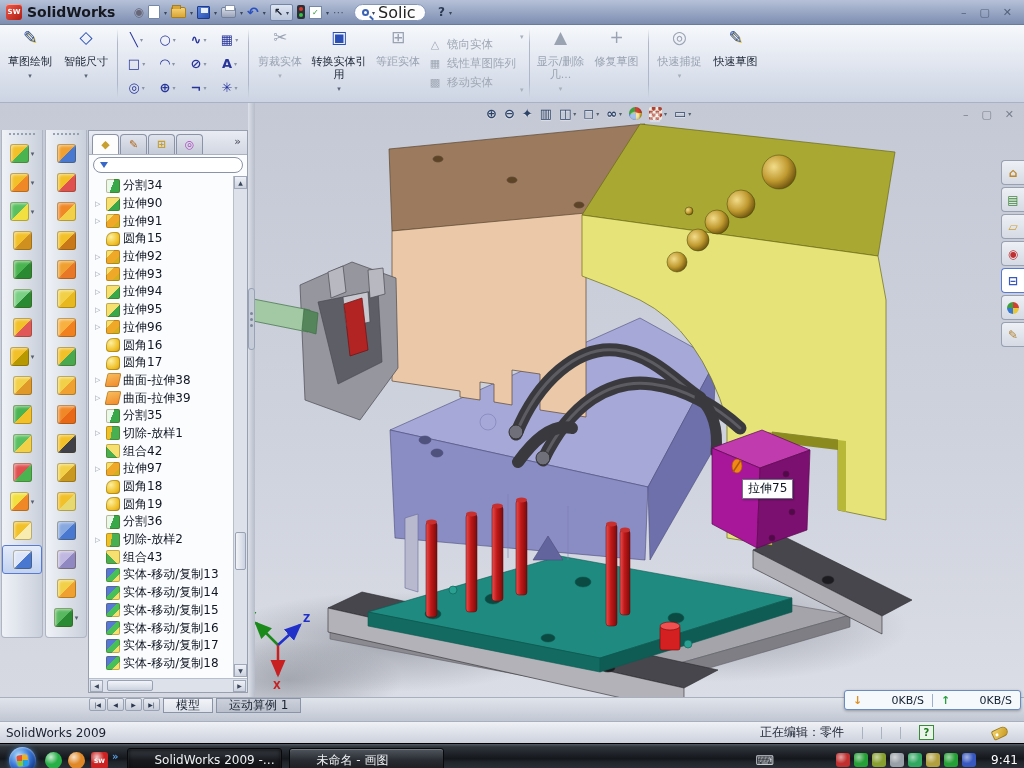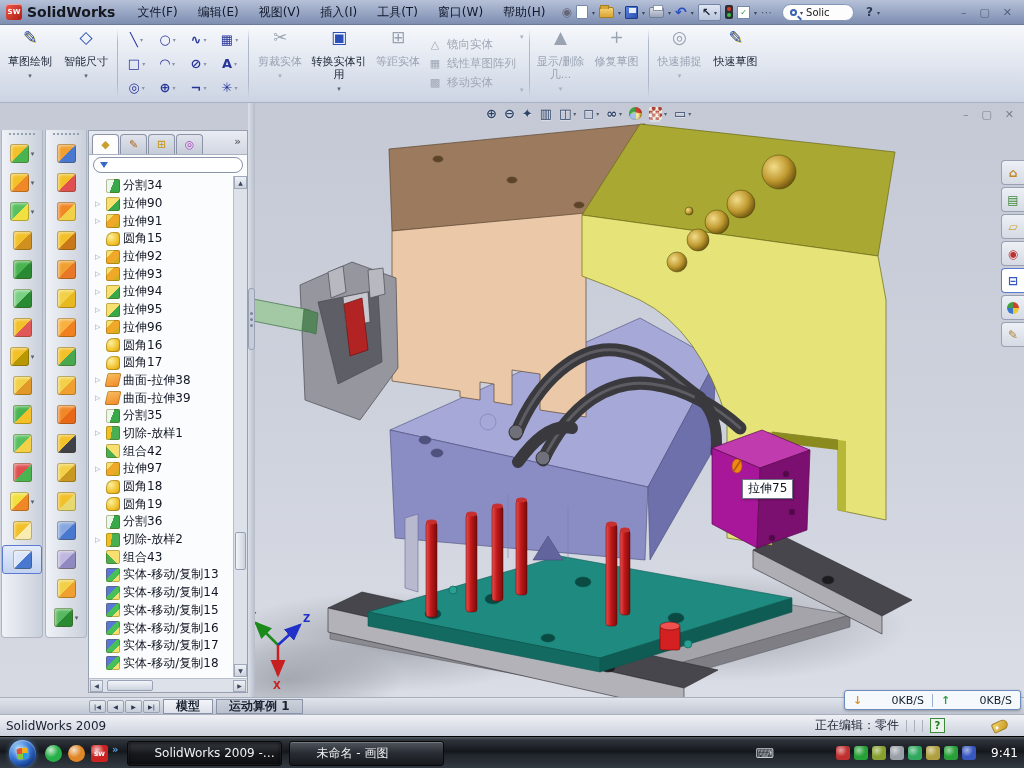--- a/index.html
+++ b/index.html
@@ -28,21 +28,21 @@
   .sel-box { display:flex; align-items:center; border:1px solid #7585a5; background:linear-gradient(180deg,#dfe6f2,#b9c5dc); border-radius:2px; padding:1px 3px; gap:3px; }
   .g-select { font-size:11px; color:#1c2230; font-weight:bold; }
   .ic-traffic { width:8px; height:14px; background:#2a2e36; border-radius:2px; position:relative; }
   .ic-traffic::before { content:""; position:absolute; left:2px; top:2px; width:4px; height:4px; border-radius:50%; background:#e03828; }
   .ic-traffic::after { content:""; position:absolute; left:2px; bottom:2px; width:4px; height:4px; border-radius:50%; background:#35c040; }
   .ic-checklist { width:13px; height:13px; background:#fff; border:1px solid #7688a8; position:relative; font-size:8px; color:#2a9a30; display:flex; align-items:center; justify-content:center; }
   .g-dots { color:#4a566e; font-size:11px; }
   .searchbox { display:flex; align-items:center; gap:3px; background:#fdfdfe; border:1px solid #8496b8; border-radius:9px; height:17px; padding:0 7px; margin-left:6px; }
   .mag { width:7px; height:7px; border:2px solid #3a62b4; border-radius:50%; position:relative; }
   .mag::after { content:""; position:absolute; width:5px; height:2px; background:#3a62b4; transform:rotate(45deg); left:5px; top:6px; }
-  .search-text { color:#222; font-size:10px; width:40px; }
+  .search-text { color:#222; font-size:16px; width:40px; }
   .g-help { color:#2c3a54; font-weight:bold; font-size:12px; margin-left:8px; }
   .win-glyphs { display:flex; gap:13px; margin:0 12px 0 10px; color:#55607a; font-size:11px; }
 
   
   .ribbon { height:78px; background:linear-gradient(180deg,#f6f8fb 0%,#e3e8f1 45%,#ccd4e3 100%); border-bottom:1px solid #a8b2c4; display:flex; align-items:stretch; padding:2px 2px; position:relative; }
   .watermark { position:absolute; right:26px; top:-4px; font-size:66px; font-style:italic; font-weight:bold; color:#ccd3de; z-index:0; }
   .rb-wrap { display:flex; position:relative; z-index:1; }
   .rb-big { width:56px; display:flex; flex-direction:column; align-items:center; justify-content:flex-start; padding-top:4px; text-align:center; font-size:11px; line-height:13px; color:#1c2434; }
   .rb-big.wide { width:62px; }
   .rb-glyph { font-size:17px; height:24px; color:#2a50b8; }
@@ -133,29 +133,29 @@
   .grip { position:absolute; top:185px; left:0; width:7px; height:62px; background:#c6ccd8; border:1px solid #98a2b4; border-radius:3px; display:flex; flex-direction:column; align-items:center; justify-content:center; gap:3px; }
   .grip i { width:3px; height:3px; background:#7e8798; border-radius:50%; }
 
   .netwidget { position:absolute; left:844px; top:690px; width:177px; height:20px; background:#f6f9fc; border:1px solid #6a8ac0; border-radius:3px; display:flex; align-items:center; z-index:40; font-size:11px; color:#102030; box-shadow:0 1px 3px rgba(0,0,0,.3); }
   .net-cell { flex:1; display:flex; align-items:center; justify-content:space-between; padding:0 8px; }
   .net-div { width:1px; height:13px; background:#9ab0d0; }
   .net-down { color:#e09020; font-weight:bold; }
   .net-up { color:#28a040; font-weight:bold; }
 
   
-  .modeltabs { height:17px; background:linear-gradient(180deg,#e0e4eb,#c1c7d3); border-top:1px solid #a8b0be; display:flex; align-items:center;font-weight:bold; }
+  .modeltabs { height:24px; background:linear-gradient(180deg,#e0e4eb,#c1c7d3); border-top:1px solid #a8b0be; display:flex; align-items:flex-start; }
   .mt-nav { display:flex; margin-left:89px; gap:1px; }
   .mt-nav-btn { width:17px; height:13px; font-size:6px; display:flex; align-items:center; justify-content:center; background:linear-gradient(180deg,#e9ecf1,#c6ccd9); border:1px solid #98a2b4; color:#2c3850; border-radius:2px; }
   .mt-tab { padding:0 12px; height:15px; display:flex; align-items:center; background:linear-gradient(180deg,#ccd1db,#b9bfcc); border:1px solid #8a93a8; margin-left:3px; color:#1a2230; }
   .mt-tab.active { background:linear-gradient(180deg,#f2f4f8,#dde1ea); }
 
   
   .statusbar { height:22px; background:linear-gradient(180deg,#eff1f6,#ccd1dc); border-top:1px solid #a8b0c0; display:flex; align-items:center; color:#1a2030; padding:0 6px; }
-  .sb-right { margin-left:auto; display:flex; align-items:center; gap:7px; }
+  .sb-right { margin-left:auto; display:flex; align-items:center; gap:18px; }
   .sb-sep { width:1px; height:12px; background:#aab2c0; }
   .sb-help { width:15px; height:15px; border:1px solid #3a8a3a; background:#eaf4ea; color:#1a7a1a; font-weight:bold; font-size:10px; display:flex; align-items:center; justify-content:center; }
   .sb-tag { width:16px; height:10px; background:linear-gradient(135deg,#f2d468,#c89820); border:1px solid #a07810; border-radius:2px 5px 5px 2px; transform:rotate(-25deg); margin:0 10px 0 40px; position:relative; }
   .sb-tag::after { content:""; position:absolute; left:2px; top:3px; width:3px; height:3px; border-radius:50%; background:#fff; }
 
   
   .taskbar { height:33px; background:linear-gradient(180deg,#555c64 0%,#2f343b 9%,#14171c 46%,#20252b 56%,#353b44 100%); display:flex; align-items:center; border-top:1px solid #000; }
   .start-orb { width:27px; height:27px; border-radius:50%; margin:0 9px; background:radial-gradient(circle at 35% 30%,#a8d8f8 0%,#3a78d8 42%,#123a8a 75%,#0a1c46 100%); box-shadow:0 0 5px rgba(90,170,255,.55), inset 0 1px 2px rgba(255,255,255,.5); position:relative; flex:0 0 27px; }
   .start-orb::after { content:""; position:absolute; inset:8px; background:conic-gradient(#f0b020 0 25%,#20a0e8 0 50%,#88c838 0 75%,#e85030 0); border-radius:2px; transform:rotate(-8deg); box-shadow:0 0 2px rgba(255,255,255,.8); }
   .ql { display:flex; align-items:center; gap:6px; }
@@ -176,30 +176,20 @@
 </head>
 <body>
 
 <div id="screen">
 
   <div class="titlebar">
     <div class="logo">
       <span class="logo-cube">SW</span>
       <span class="app-name">SolidWorks</span>
     </div>
-    <div class="menus">
-
-    <span class="menu-item">文件(F)</span>
-        <span class="menu-item">编辑(E)</span>
-        <span class="menu-item">视图(V)</span>
-        <span class="menu-item">插入(I)</span>
-        <span class="menu-item">工具(T)</span>
-        <span class="menu-item">窗口(W)</span>
-        <span class="menu-item">帮助(H)</span>
-      </div>
     <div class="tt-icons">
       <span class="tico" style="color:#667;">◉</span>
       <span class="tico ic-doc"></span>
         <span class="dd-s">▾</span>
       <span class="tico ic-folder"></span>
         <span class="dd-s">▾</span>
       <span class="tico ic-save"></span>
         <span class="dd-s">▾</span>
       <span class="tico ic-print"></span>
         <span class="dd-s">▾</span>

